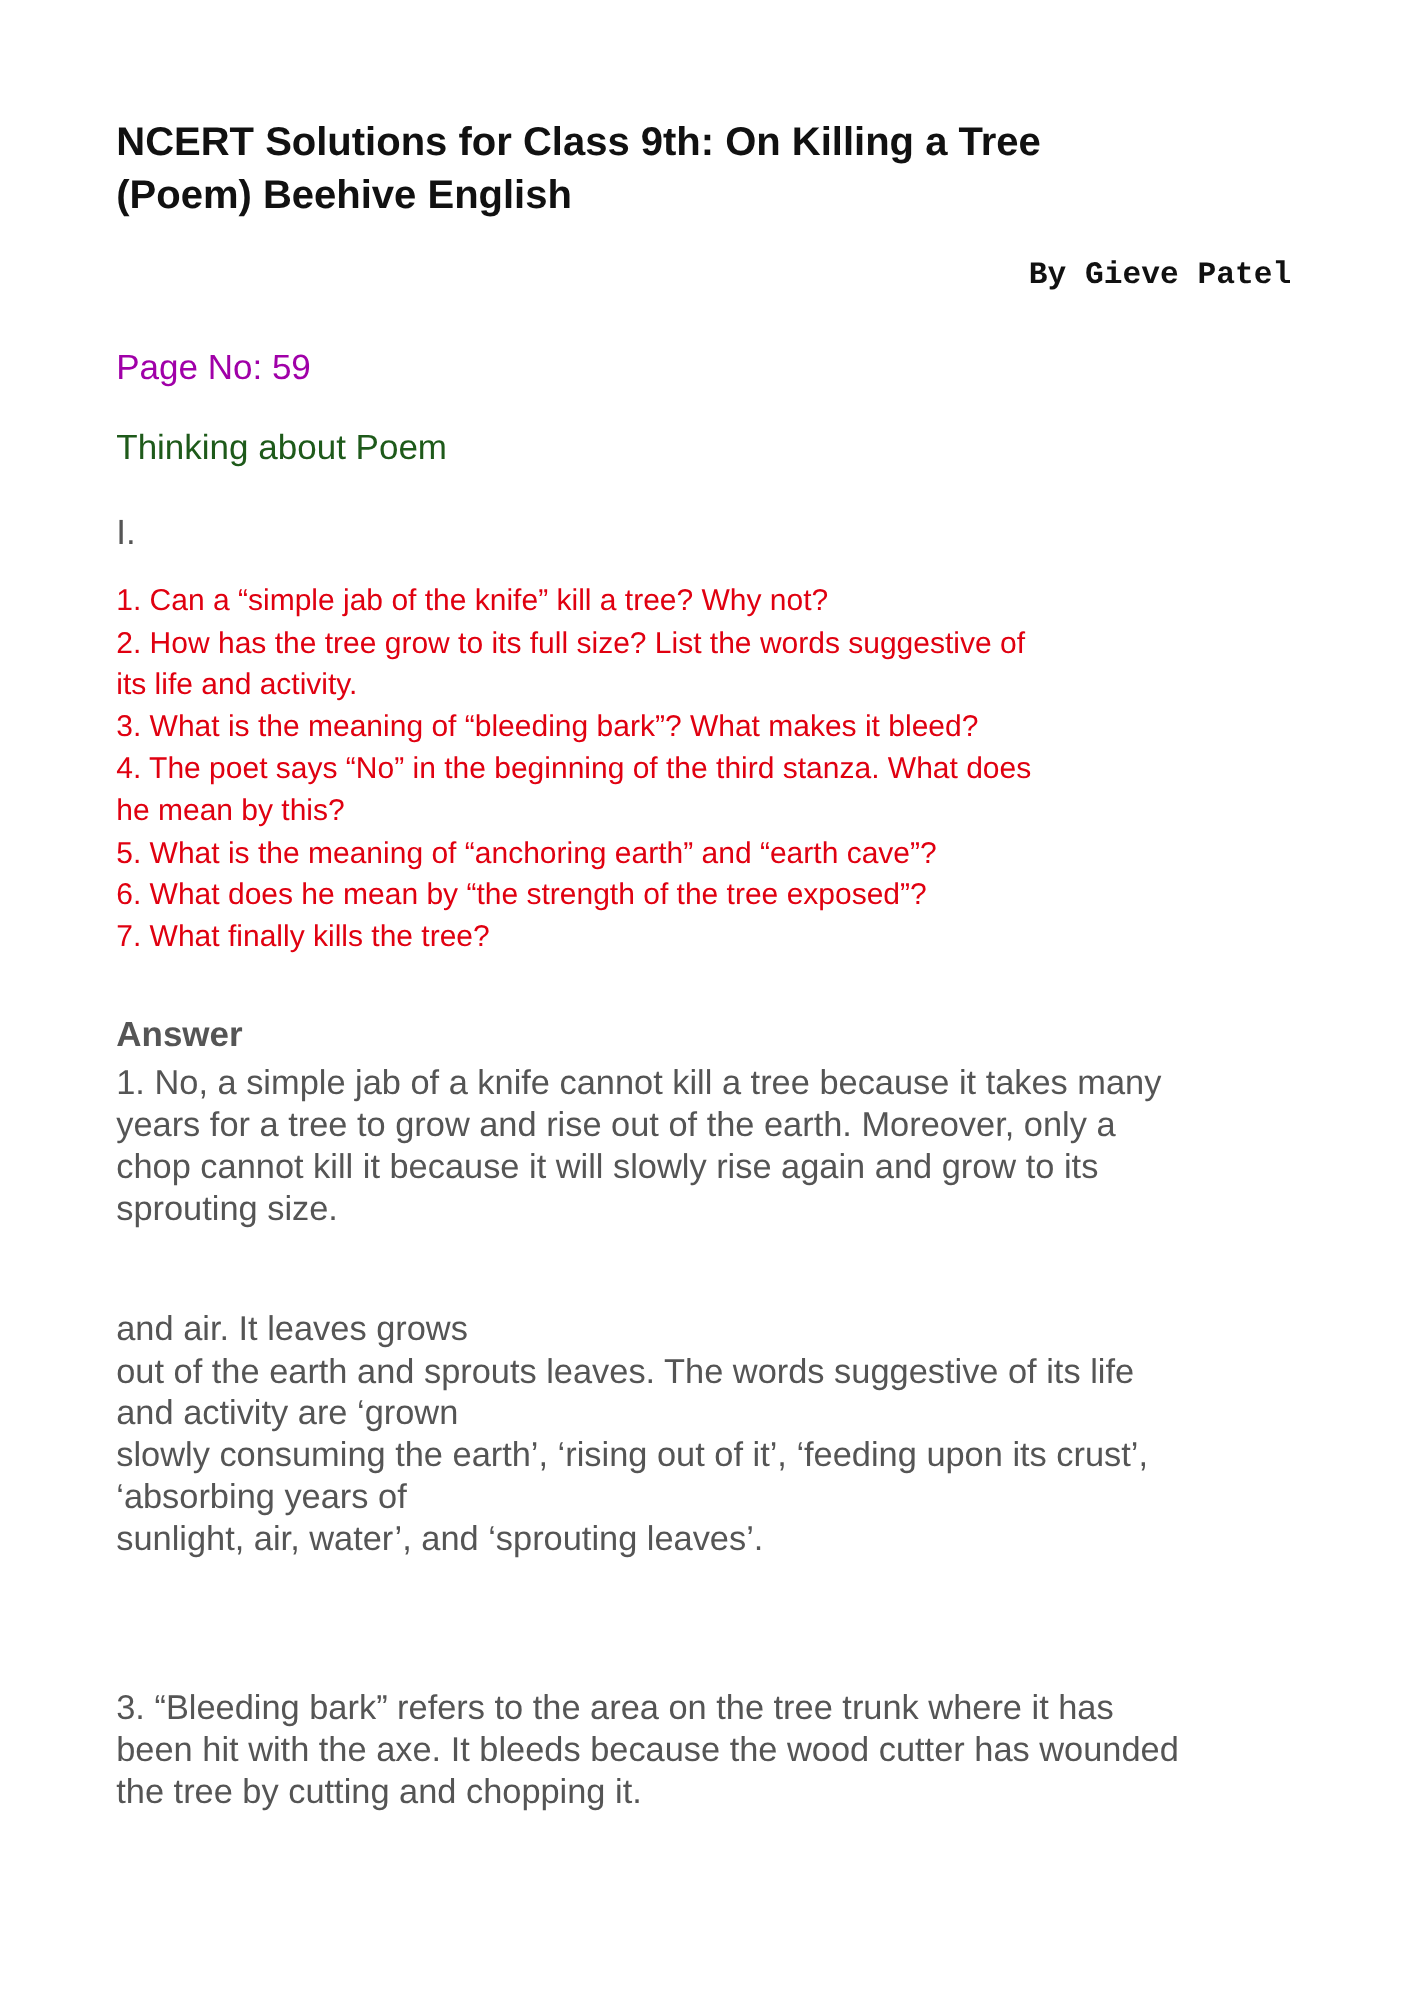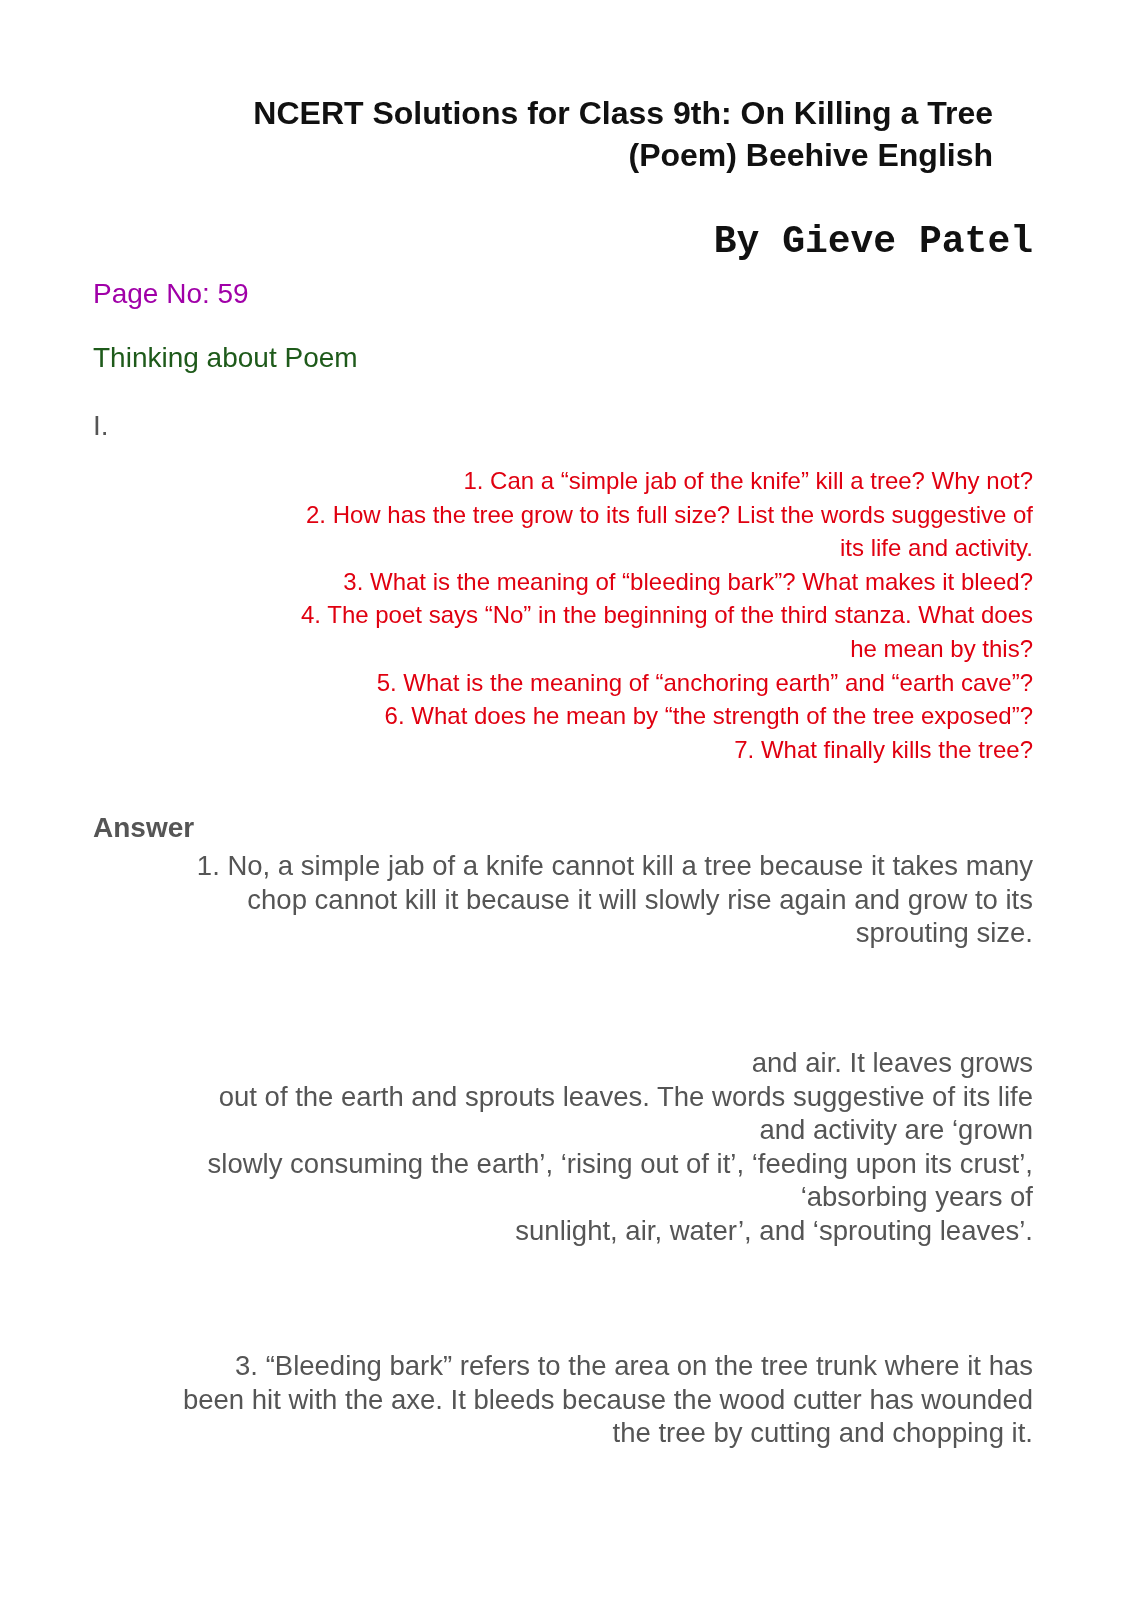--- a/index.html
+++ b/index.html
@@ -1,29 +1,29 @@
 <!DOCTYPE html>
 <html><head>
   <meta charset="utf-8">
   <style>
     html, body { margin: 0; padding: 0; background: #ffffff; }
     body { width: 1130px; height: 1600px; position: relative; overflow: hidden; font-family: "Liberation Sans", sans-serif; }
     .page { position: absolute; left: 93px; top: 0; width: 940px; }
     .title { position: absolute; left: 0; top: 92px; width: 900px; font-size: 32px; font-weight: bold; color: #111111; line-height: 42px; margin: 0; }
-    .author { position: absolute; right: 0; top: 220px; font-family: "Liberation Mono", monospace; font-size: 38px; font-weight: bold; color: #111111; }
+    .author { position: absolute; right: 0; top: 205px; font-family: "Liberation Mono", monospace; font-size: 25px; font-weight: bold; color: #111111; }
     .pageno { position: absolute; left: 0; top: 278px; font-size: 28px; color: #a000a8; }
     .section { position: absolute; left: 0; top: 342px; font-size: 28px; font-weight: normal; color: #1e5a1a; }
     .roman { position: absolute; left: 0; top: 410px; font-size: 28px; color: #555555; }
     .questions { position: absolute; left: 0; top: 464px; width: 940px; font-size: 24px; line-height: 33.6px; color: #e00010; margin: 0; padding: 0; list-style: none; }
     .answer-heading { position: absolute; left: 0; top: 812px; font-size: 28px; font-weight: bold; color: #555555; text-align: right; }
     .answers { position: absolute; left: 0; width: 940px; font-size: 27.5px; line-height: 33.6px; color: #555555; margin: 0; }
     .a1 { top: 849px; }
     .a2 { top: 1046px; }
     .a3 { top: 1349px; }
-    .line { display: block; white-space: nowrap; text-align: right; }
+    .line { display: block; white-space: nowrap; }
   </style>
 </head>
 <body>
 
 <div class="page">
   <h1 class="title">
     <span class="line">NCERT Solutions for Class 9th: On Killing a Tree</span>
     <span class="line">(Poem) Beehive English</span>
   </h1>
 
@@ -58,20 +58,21 @@
     </li>
     <li>
       <span class="line">7. What finally kills the tree?</span>
     </li>
   </ul>
 
   <div class="answer-heading">Answer</div>
 
   <p class="answers a1">
     <span class="line">1. No, a simple jab of a knife cannot kill a tree because it takes many</span>
+    <span class="line">years for a tree to grow and rise out of the earth. Moreover, only a</span>
     <span class="line">chop cannot kill it because it will slowly rise again and grow to its</span>
     <span class="line">sprouting size.</span>
   </p>
 
   <p class="answers a2">
     <span class="line">and air. It leaves grows</span>
     <span class="line">out of the earth and sprouts leaves. The words suggestive of its life</span>
     <span class="line">and activity are ‘grown</span>
     <span class="line">slowly consuming the earth’, ‘rising out of it’, ‘feeding upon its crust’,</span>
     <span class="line">‘absorbing years of</span>

